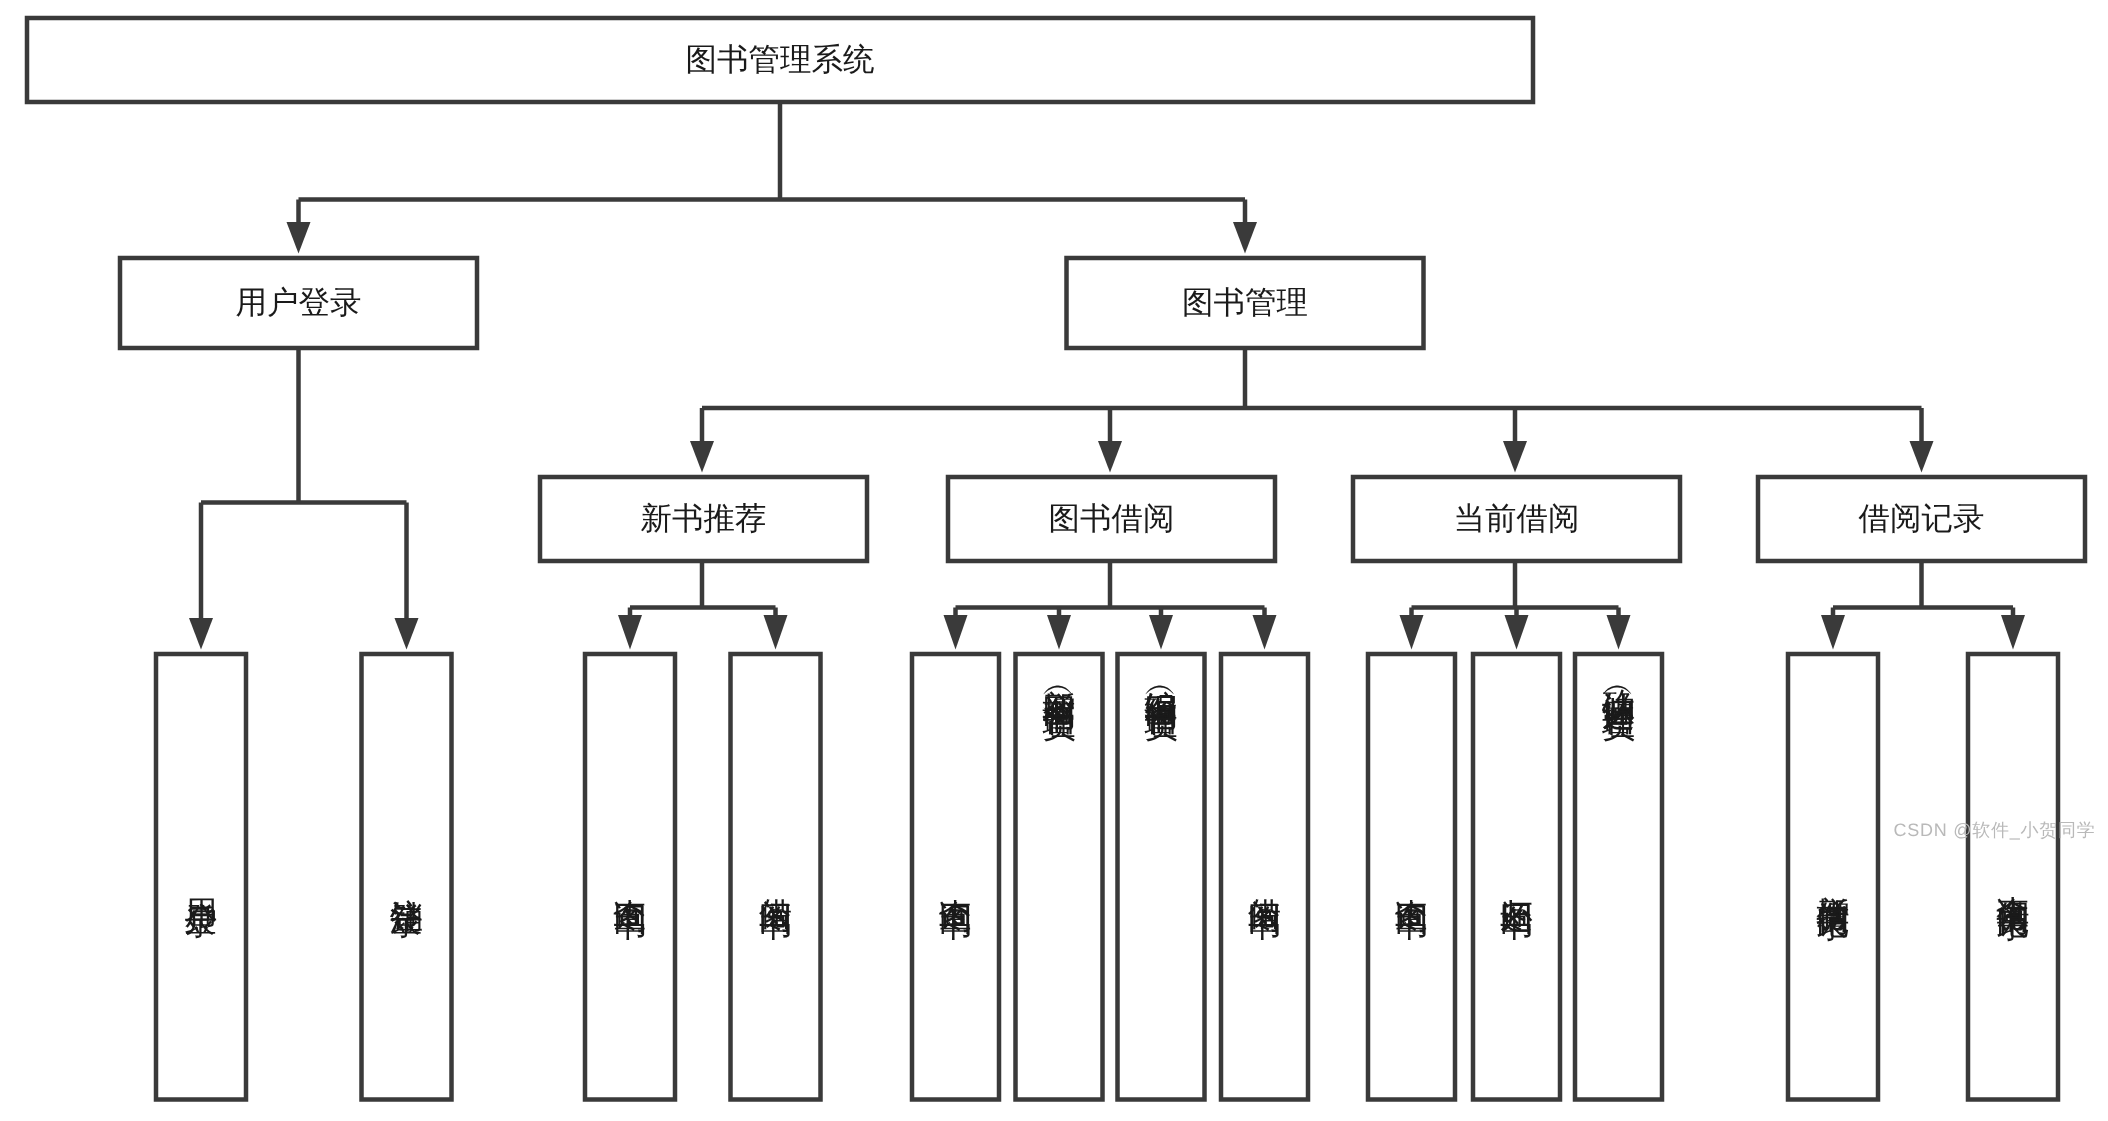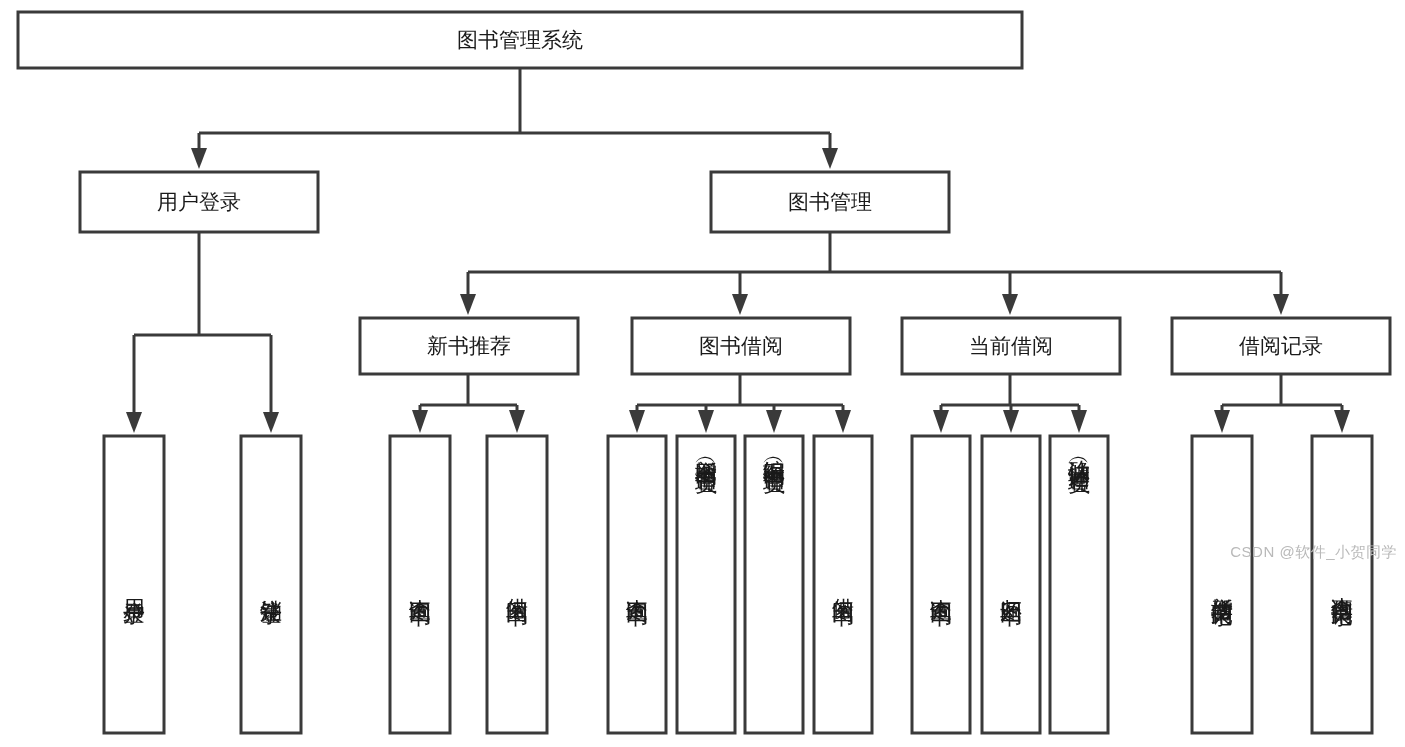--- a/index.html
+++ b/index.html
@@ -47,21 +47,21 @@
     font-size: 21px;
     fill: #1a1a1a;
     text-anchor: middle;
     dominant-baseline: middle;
   }
   .watermark {
     position: absolute;
     right: 8px;
     bottom: 6px;
     font-family: "Liberation Sans", "DejaVu Sans", sans-serif;
-    font-size: 15px;
+    font-size: 12px;
     color: #b9b9b9;
     letter-spacing: 0.5px;
     white-space: nowrap;
     pointer-events: none;
   }
 </style>
 </head>
 <body>
 
 <div id="diagram-root">

